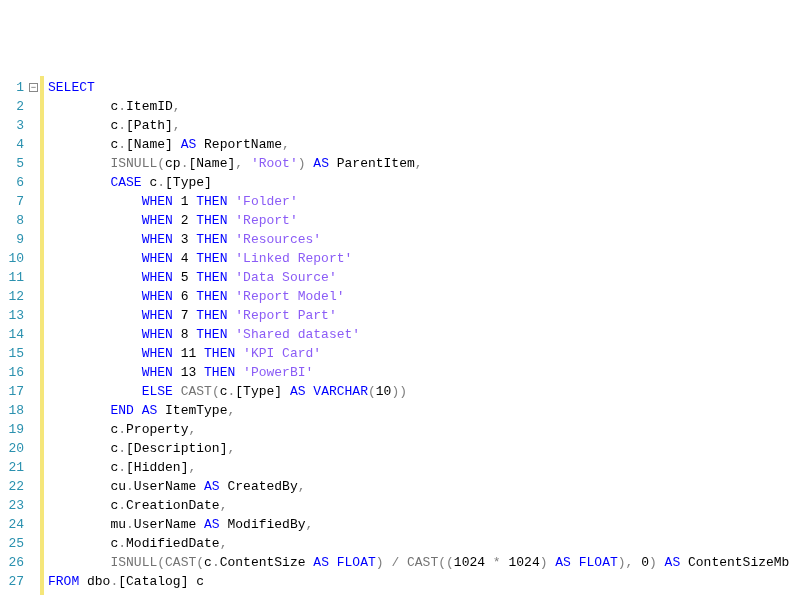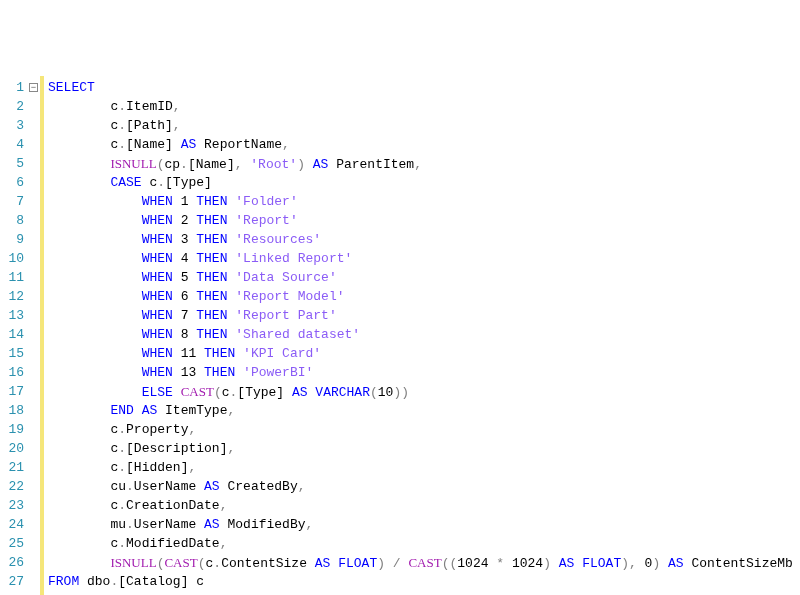--- a/index.html
+++ b/index.html
@@ -54,21 +54,21 @@
   }
   .code {
     padding: 2px 0 0 4px;
     flex: 1;
   }
   .code-line {
     height: 19px;
   }
   .kw   { color: #0000ff; }
   .gray { color: #808080; }
-  .func { color: #a21caf; font-family: Liberation Serif, serif; }
+  .func { color: #737373; }
   .str  { color: #8b5cf6; }
   .norm { color: #000000; }
 </style>
 </head>
 <body>
 
 
 
 <div class="editor">
   <div class="gutter" id="gutter"><div class="gutter-line">1</div><div class="gutter-line">2</div><div class="gutter-line">3</div><div class="gutter-line">4</div><div class="gutter-line">5</div><div class="gutter-line">6</div><div class="gutter-line">7</div><div class="gutter-line">8</div><div class="gutter-line">9</div><div class="gutter-line">10</div><div class="gutter-line">11</div><div class="gutter-line">12</div><div class="gutter-line">13</div><div class="gutter-line">14</div><div class="gutter-line">15</div><div class="gutter-line">16</div><div class="gutter-line">17</div><div class="gutter-line">18</div><div class="gutter-line">19</div><div class="gutter-line">20</div><div class="gutter-line">21</div><div class="gutter-line">22</div><div class="gutter-line">23</div><div class="gutter-line">24</div><div class="gutter-line">25</div><div class="gutter-line">26</div><div class="gutter-line">27</div><div class="gutter-line">28</div></div>

